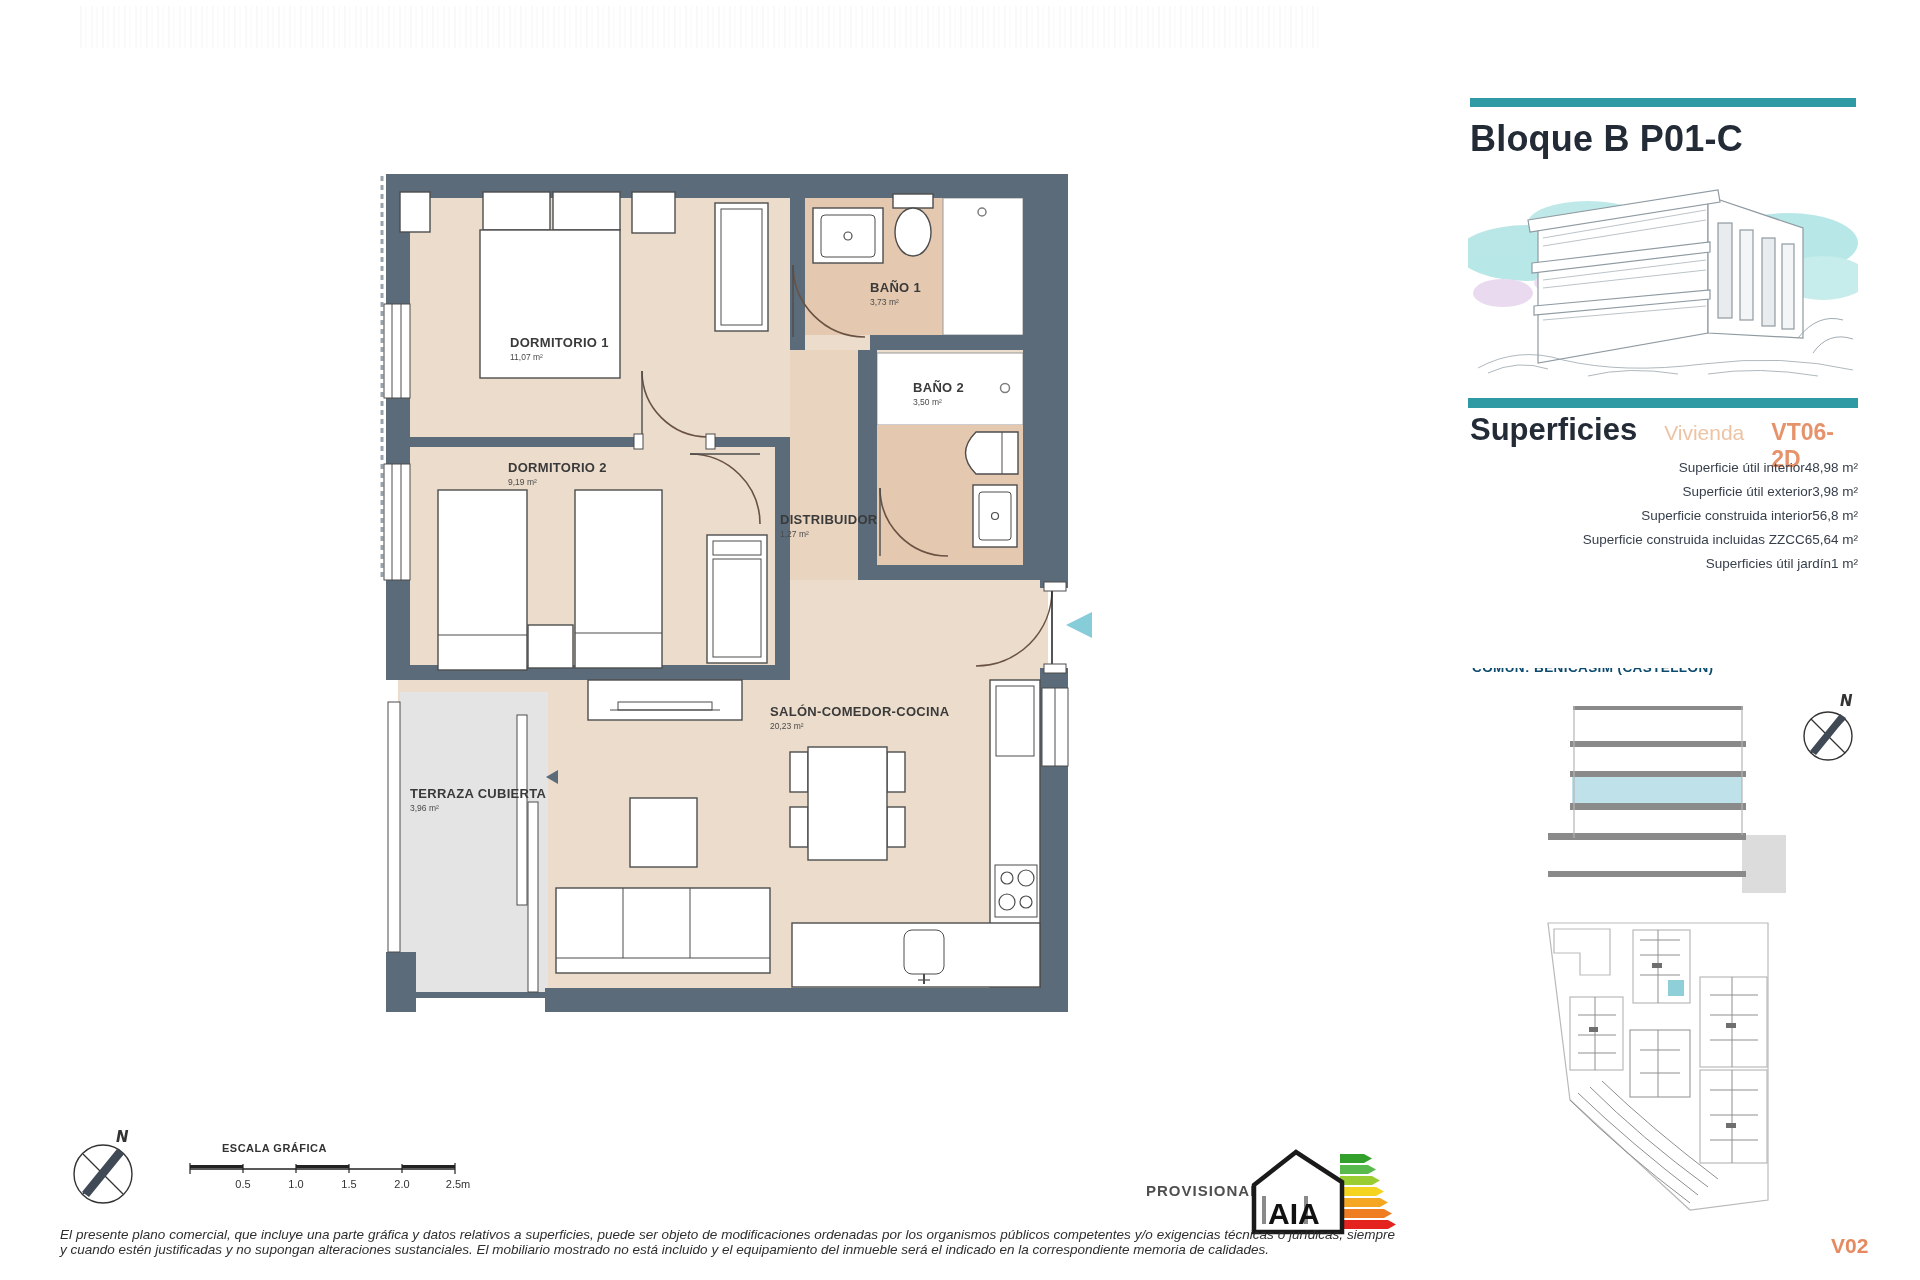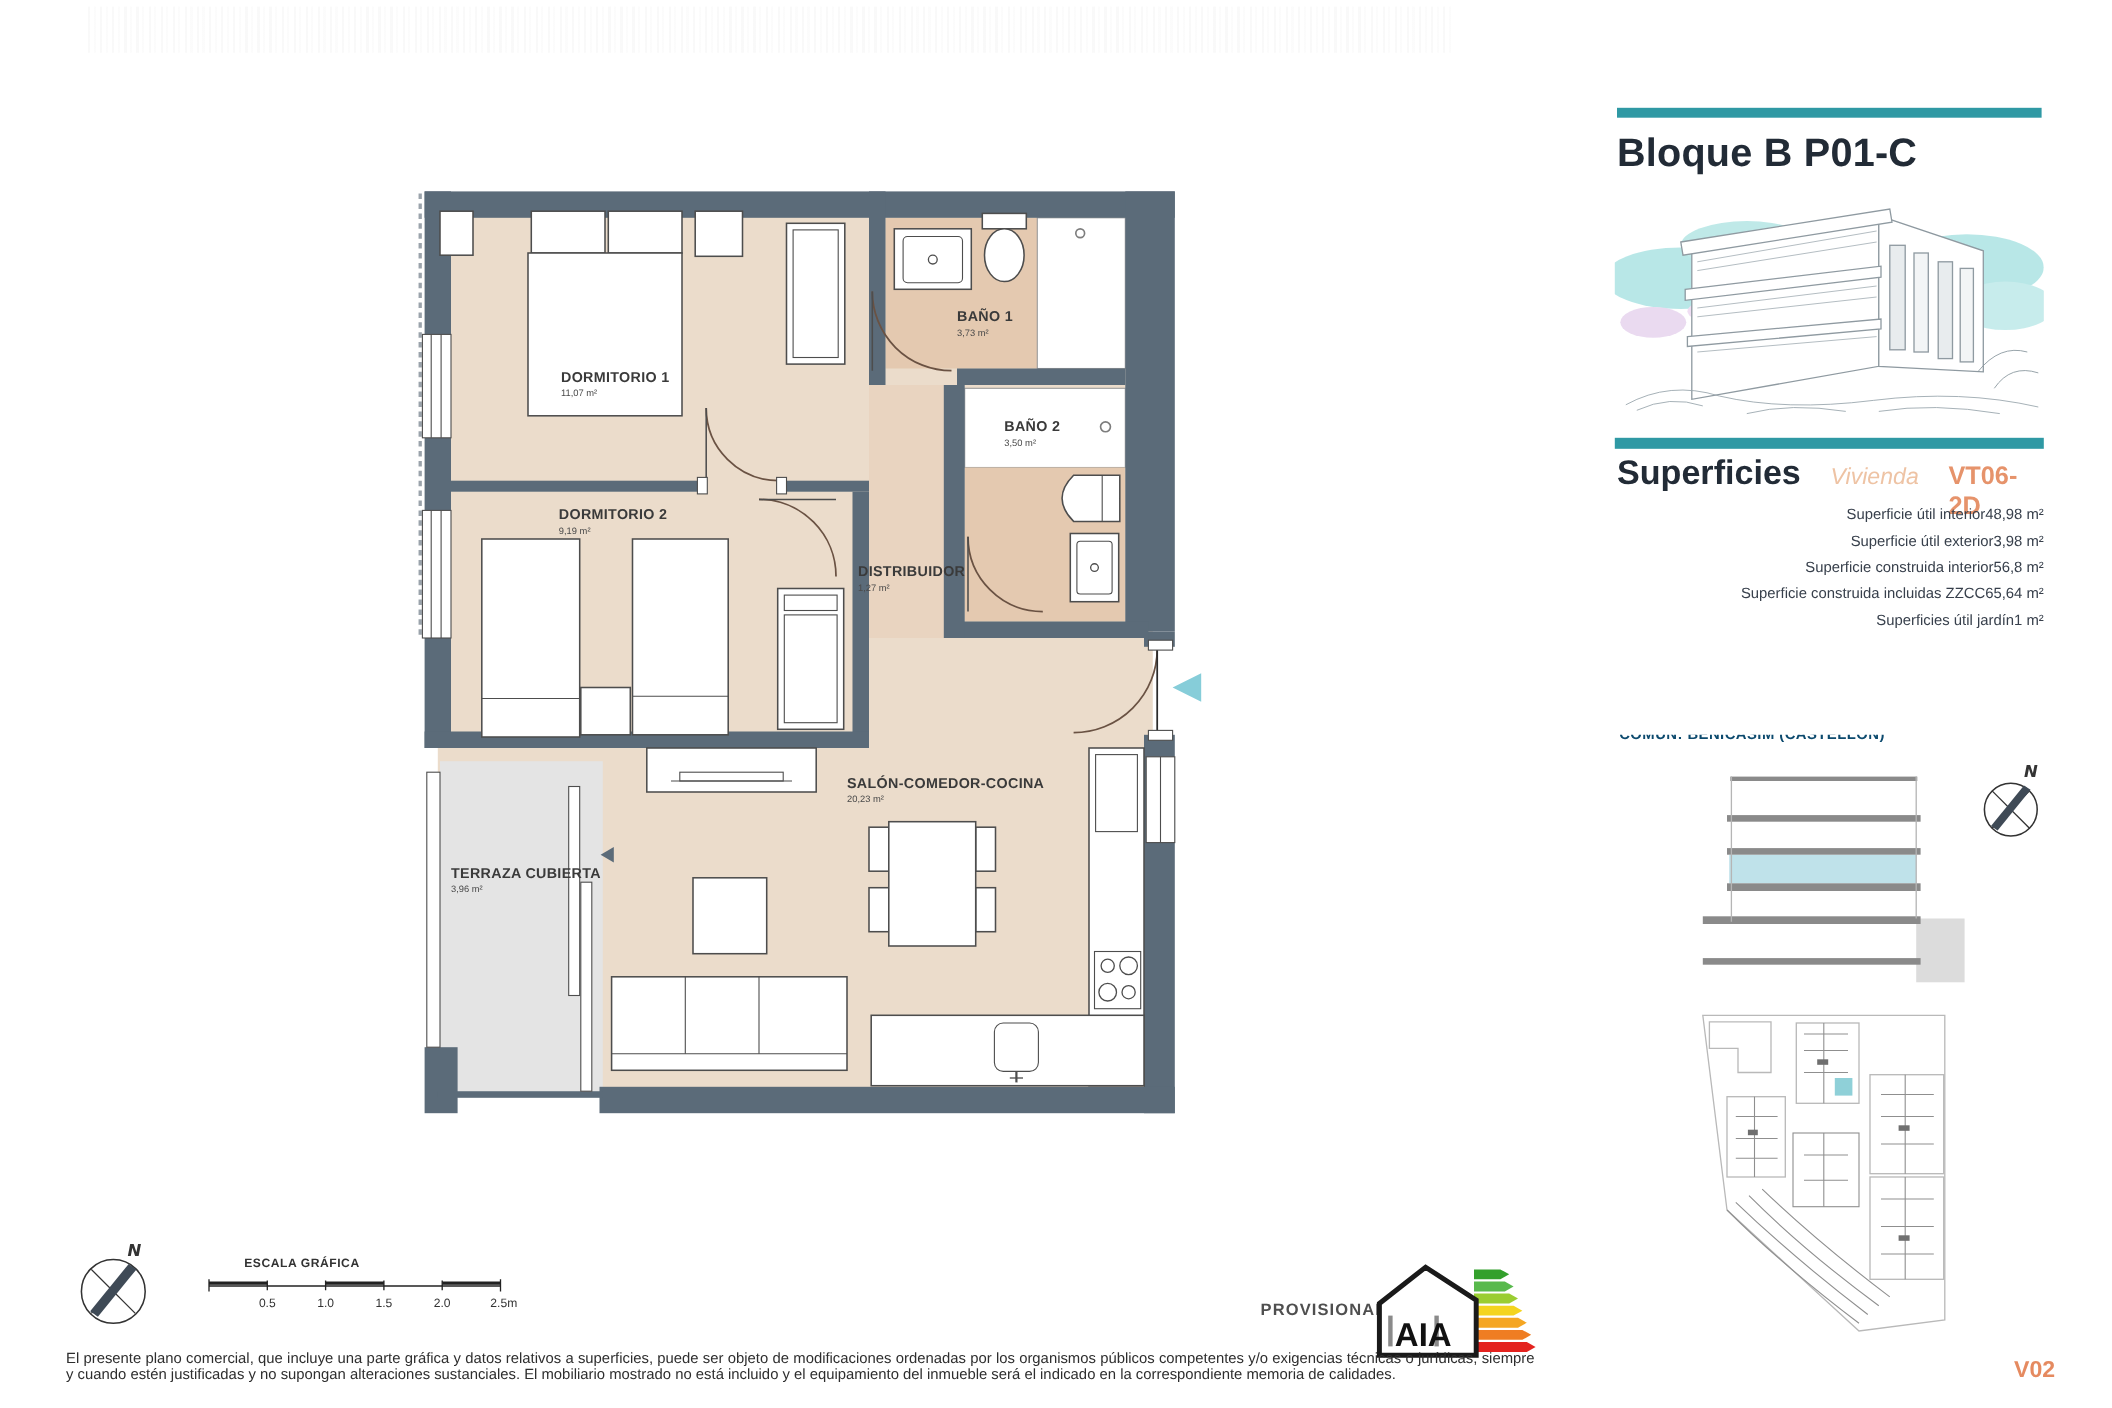--- a/index.html
+++ b/index.html
@@ -9,33 +9,33 @@
 
   
   .top-noise{left:80px;top:6px;width:1240px;height:42px;opacity:.05;
     background:repeating-linear-gradient(90deg,#8a8a8a 0 2px,transparent 2px 5px,#bbbbbb 5px 7px,transparent 7px 11px);}
 
   
   .teal-bar{background:#2f99a4;height:9px;}
   .block-title{left:1470px;top:118px;font-size:36px;font-weight:bold;color:#222b36;letter-spacing:.2px;}
   .sup-head{left:1470px;top:412px;width:390px;display:flex;align-items:baseline;gap:27px;}
   .sup-title{font-size:31px;font-weight:bold;color:#222b36;}
-  .sup-sub{font-size:21px;color:#eec3a4;font-style:italic;}
+  .sup-sub{font-size:21px;color:#eec3a4;}
   .sup-code{font-size:23px;font-weight:bold;color:#e6936b;margin-left:auto;}
   .sup-table{left:1470px;top:455px;width:388px;}
   .sup-row{display:flex;justify-content:flex-end;font-size:13.5px;color:#38404c;
            padding:4.5px 0 4.5px 8px;}
   .sup-row .val{font-weight:normal;}
   .loc-wrap{left:1472px;top:668px;width:300px;height:13px;overflow:hidden;}
   .loc-text{position:relative;top:-8px;font-size:13.5px;font-weight:bold;color:#0c4a6e;letter-spacing:.4px;}
   .v02{left:1831px;top:1234px;font-size:21px;font-weight:bold;color:#e58a60;}
 
   
   .provisional{left:1146px;top:1182px;font-size:15px;font-weight:bold;color:#4f4f4f;letter-spacing:1px;}
-  .disclaimer{left:60px;top:1228px;width:1335px;font-size:13.5px;line-height:14.6px;color:#2e2e2e;text-align:justify;}
+  .disclaimer{left:60px;top:1228px;width:1335px;font-size:13.5px;line-height:14.6px;color:#2e2e2e;text-align:justify;font-style:italic;}
 
   .room-name{font:bold 13px "Liberation Sans",sans-serif;fill:#3a3a3a;letter-spacing:.3px;}
   .room-area{font:8.5px "Liberation Sans",sans-serif;fill:#4a4a4a;}
   .wall{fill:#5b6b79;}
   .furn{fill:#ffffff;stroke:#4d4d4d;stroke-width:1.4;}
   .furn-thin{fill:#ffffff;stroke:#4d4d4d;stroke-width:1;}
   .arc{fill:none;stroke:#6a5243;stroke-width:1.6;}
   .tick-label{font:11px "Liberation Sans",sans-serif;fill:#333;}
   .scale-title{font:bold 11px "Liberation Sans",sans-serif;fill:#333;letter-spacing:.5px;}
   .nlabel{font:italic bold 15px "DejaVu Sans",sans-serif;fill:#333;}

